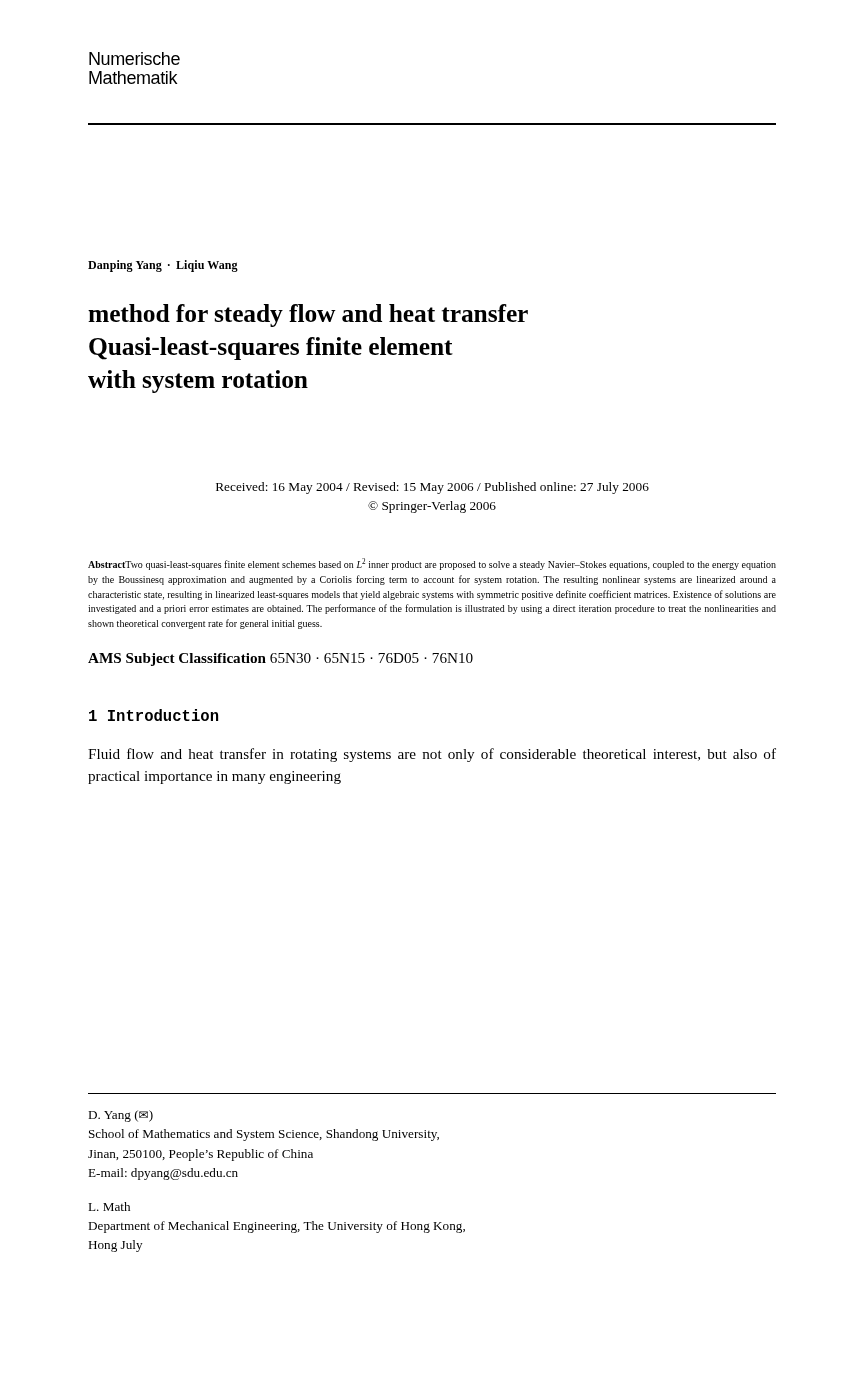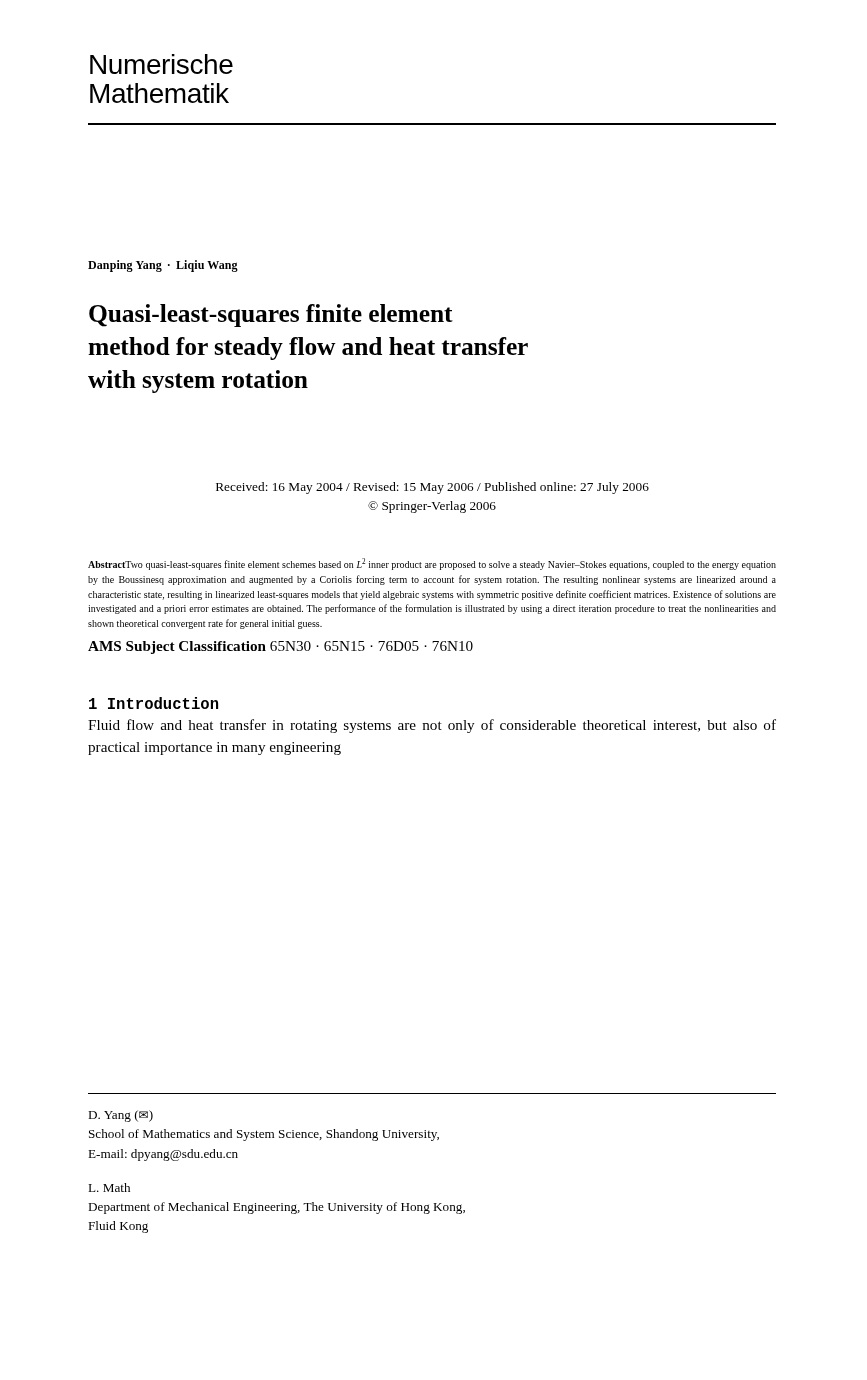--- a/index.html
+++ b/index.html
@@ -38,21 +38,21 @@
     min-height: 66px;
   }
   .journal-ref {
     font-size: 13.2px;
     line-height: 1.33;
     padding-top: 2px;
   }
   .journal-logo {
     text-align: left;
     font-family: "Liberation Sans", sans-serif;
-    font-size: 28px;
+    font-size: 18px;
     line-height: 1.04;
     letter-spacing: -0.4px;
     font-weight: 400;
   }
   
   .authors {
     margin-top: 133px;
     font-size: 12px;
     font-weight: bold;
     letter-spacing: 0.1px;
@@ -86,32 +86,33 @@
   .ams .lead {
     font-weight: bold;
   }
   .keywords {
     margin-top: 20px;
     font-size: 15.2px;
     line-height: 1.46;
     text-align: justify;
   }
   .ams {
-    margin-top: 4px;
+    margin-top: 16px;
     font-size: 15.2px;
     line-height: 1.46;
   }
   
   .section-heading {
     margin-top: 38px;
     font-size: 15.6px;
     font-weight: bold;
     font-family: Liberation Mono, monospace;
   }
   .body-text {
+    margin-top: 17px;
     font-size: 15.2px;
     line-height: 1.47;
     text-align: justify;
   }
   
   .footnote-rule {
     position: absolute;
     left: 88px;
     top: 1093px;
     width: 688px;
@@ -151,22 +152,22 @@
         <div>Numerische</div>
         <div>Mathematik</div>
       </div>
     </div>
 
     <div class="authors">
       <span>Danping Yang</span><span class="sep">·</span><span>Liqiu Wang</span>
     </div>
 
     <div class="title">
+      <div>method for steady flow and heat transfer</div>
       <div>Quasi-least-squares finite element</div>
-      <div>method for steady flow and heat transfer</div>
       <div>with system rotation</div>
     </div>
 
     <div class="history">
       <div>Received: 16 May 2004 / Revised: 15 May 2006 / Published online: 27 July 2006</div>
       <div>© Springer-Verlag 2006</div>
     </div>
 
     <div class="abstract">
       <span class="lead">Abstract</span><span>Two quasi-least-squares finite element schemes based on </span><em>L</em><sup class="sup2">2</sup><span> inner product are proposed to solve a steady Navier–Stokes equations, coupled to the energy equation by the Boussinesq approximation and augmented by a Coriolis forcing term to account for system rotation. The resulting nonlinear systems are linearized around a characteristic state, resulting in linearized least-squares models that yield algebraic systems with symmetric positive definite coefficient matrices. Existence of solutions are investigated and a priori error estimates are obtained. The performance of the formulation is illustrated by using a direct iteration procedure to treat the nonlinearities and shown theoretical convergent rate for general initial guess.</span>
@@ -184,26 +185,27 @@
 
   <div class="footnote-rule"></div>
 
   <div class="footnotes">
 
     <div class="footnote-block">
       <div>
         <span>D. Yang (</span><span class="env-icon">✉</span><span>)</span>
       </div>
       <div>School of Mathematics and System Science, Shandong University,</div>
+      <div>Jinan, 250100, People’s Republic of China</div>
       <div>E-mail: dpyang@sdu.edu.cn</div>
     </div>
 
     <div class="footnote-block">
       <div>
         <span>L. Math</span>
       </div>
       <div>Department of Mechanical Engineering, The University of Hong Kong,</div>
-      <div>Fluid Kong</div>
+      <div>Hong July</div>
     </div>
 
   </div>
 
 </div>
 
 </body></html>

